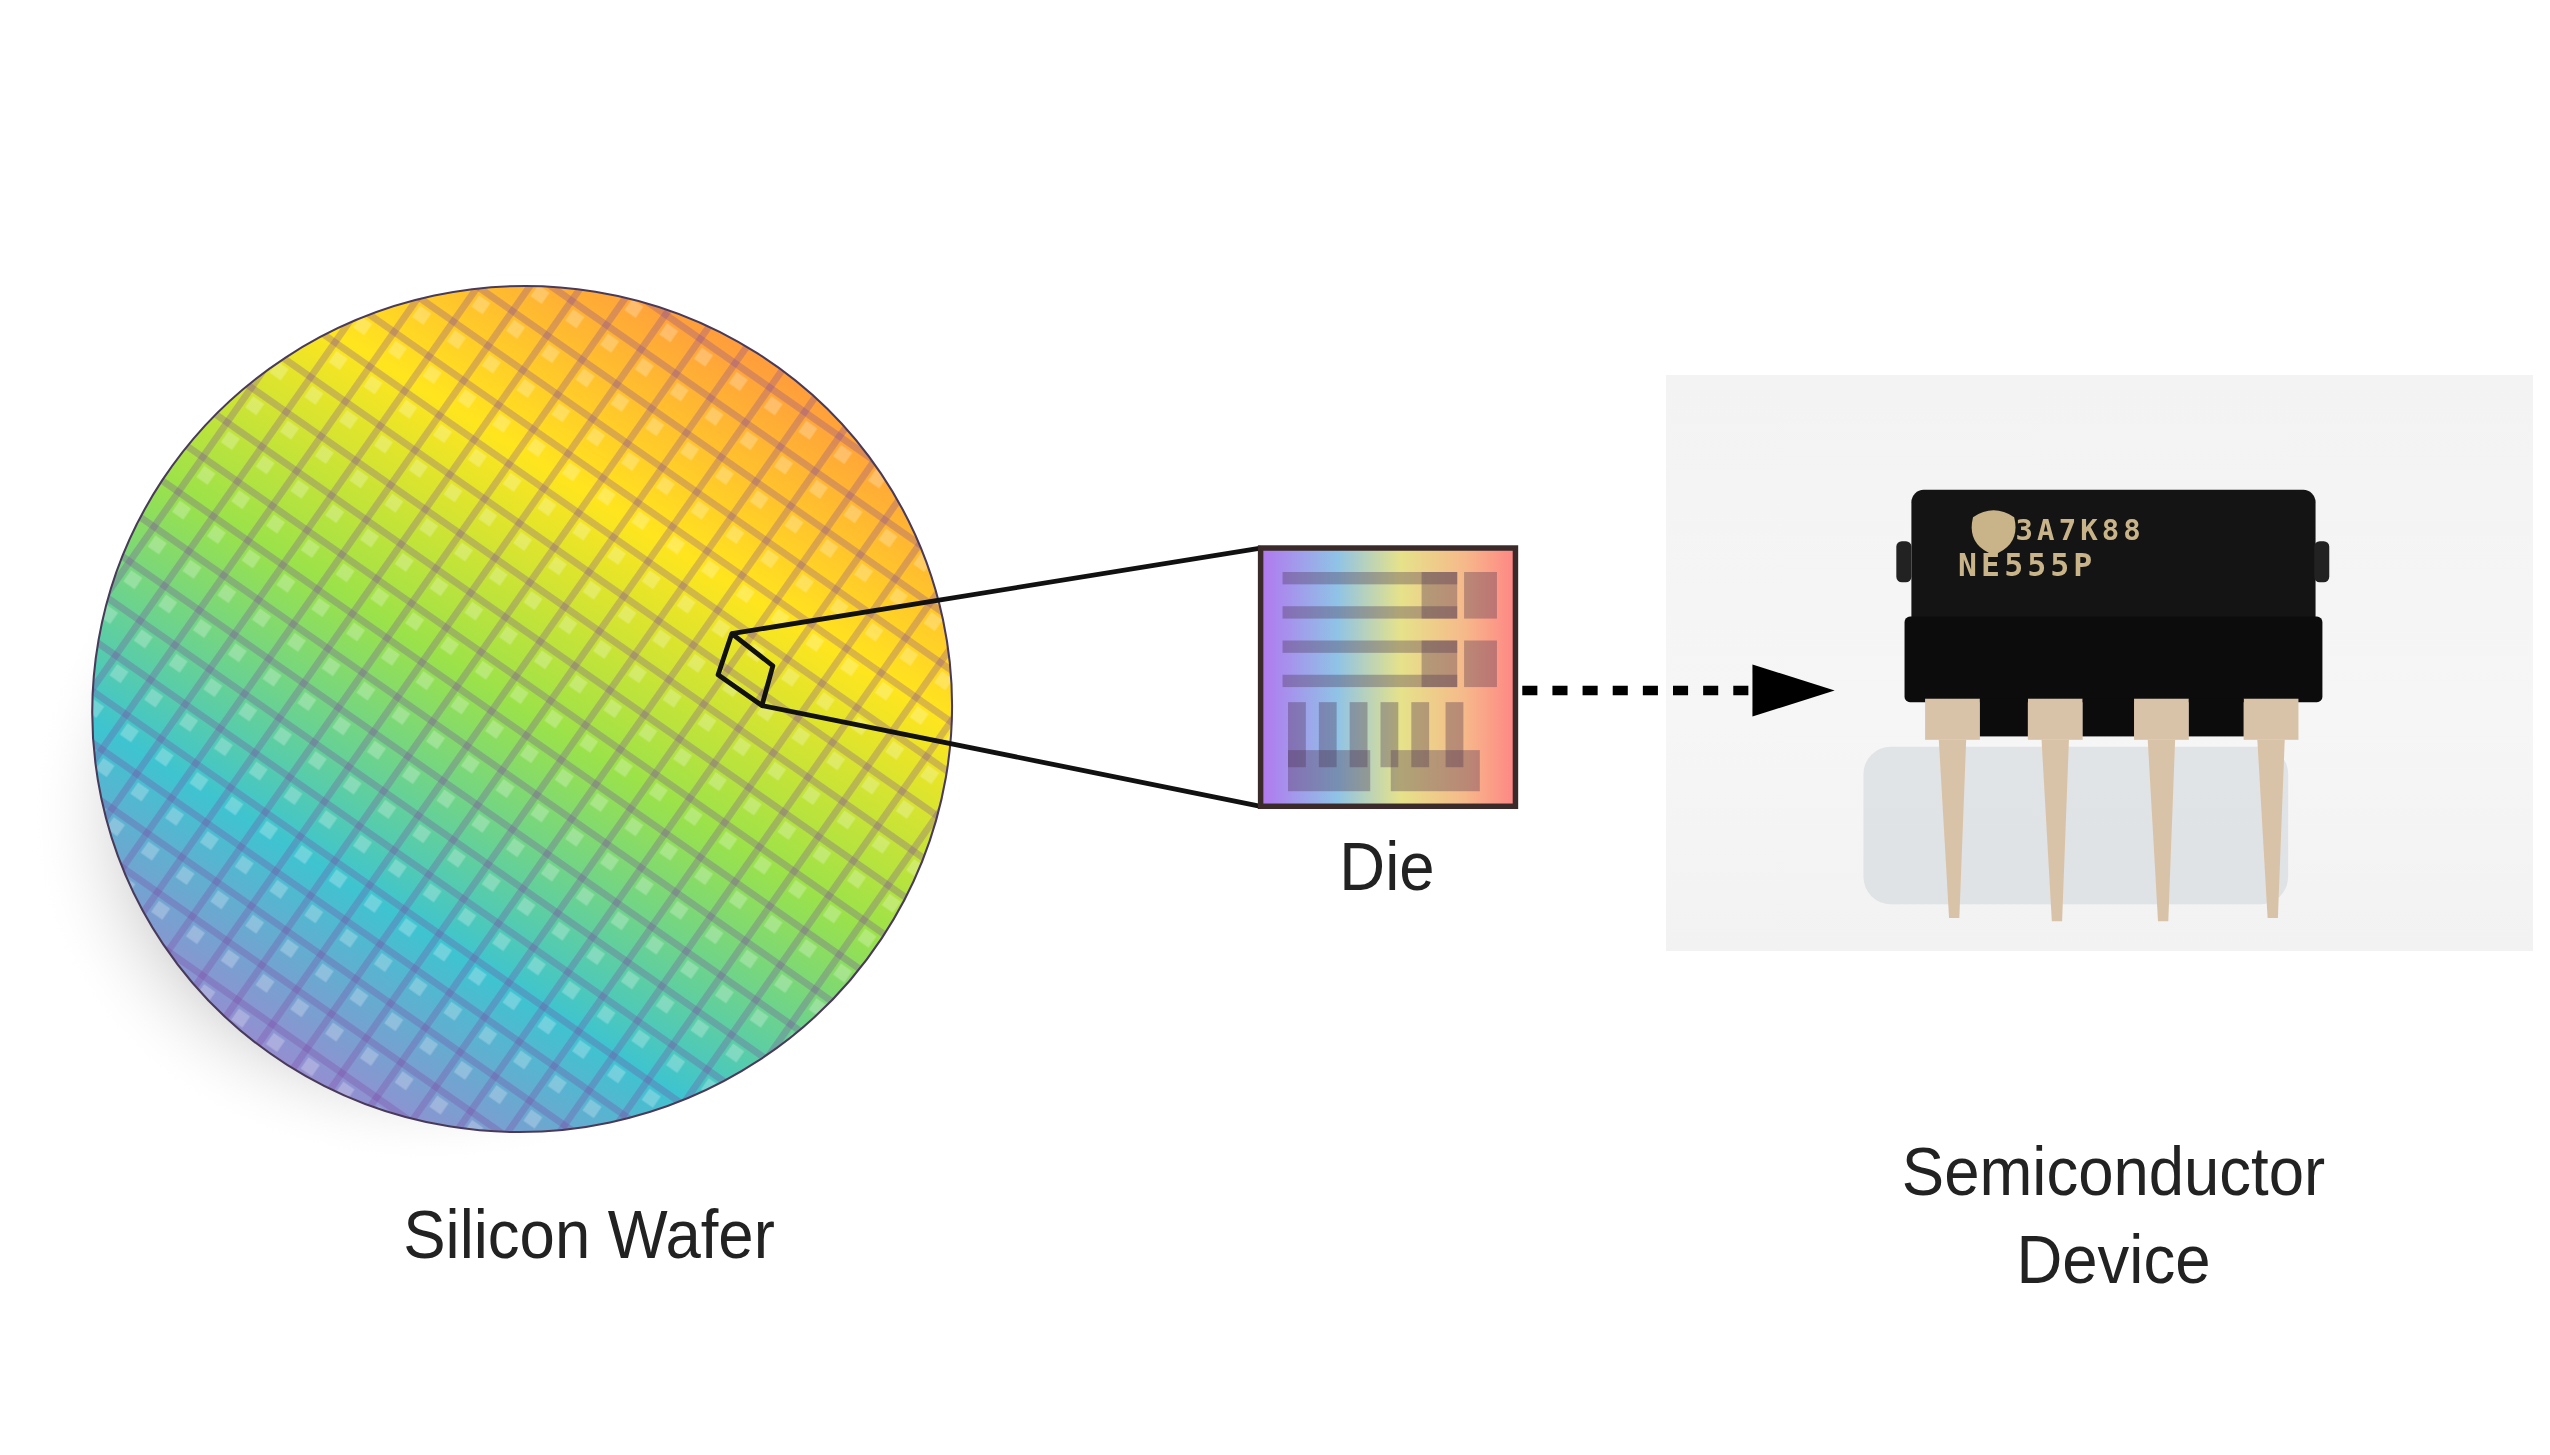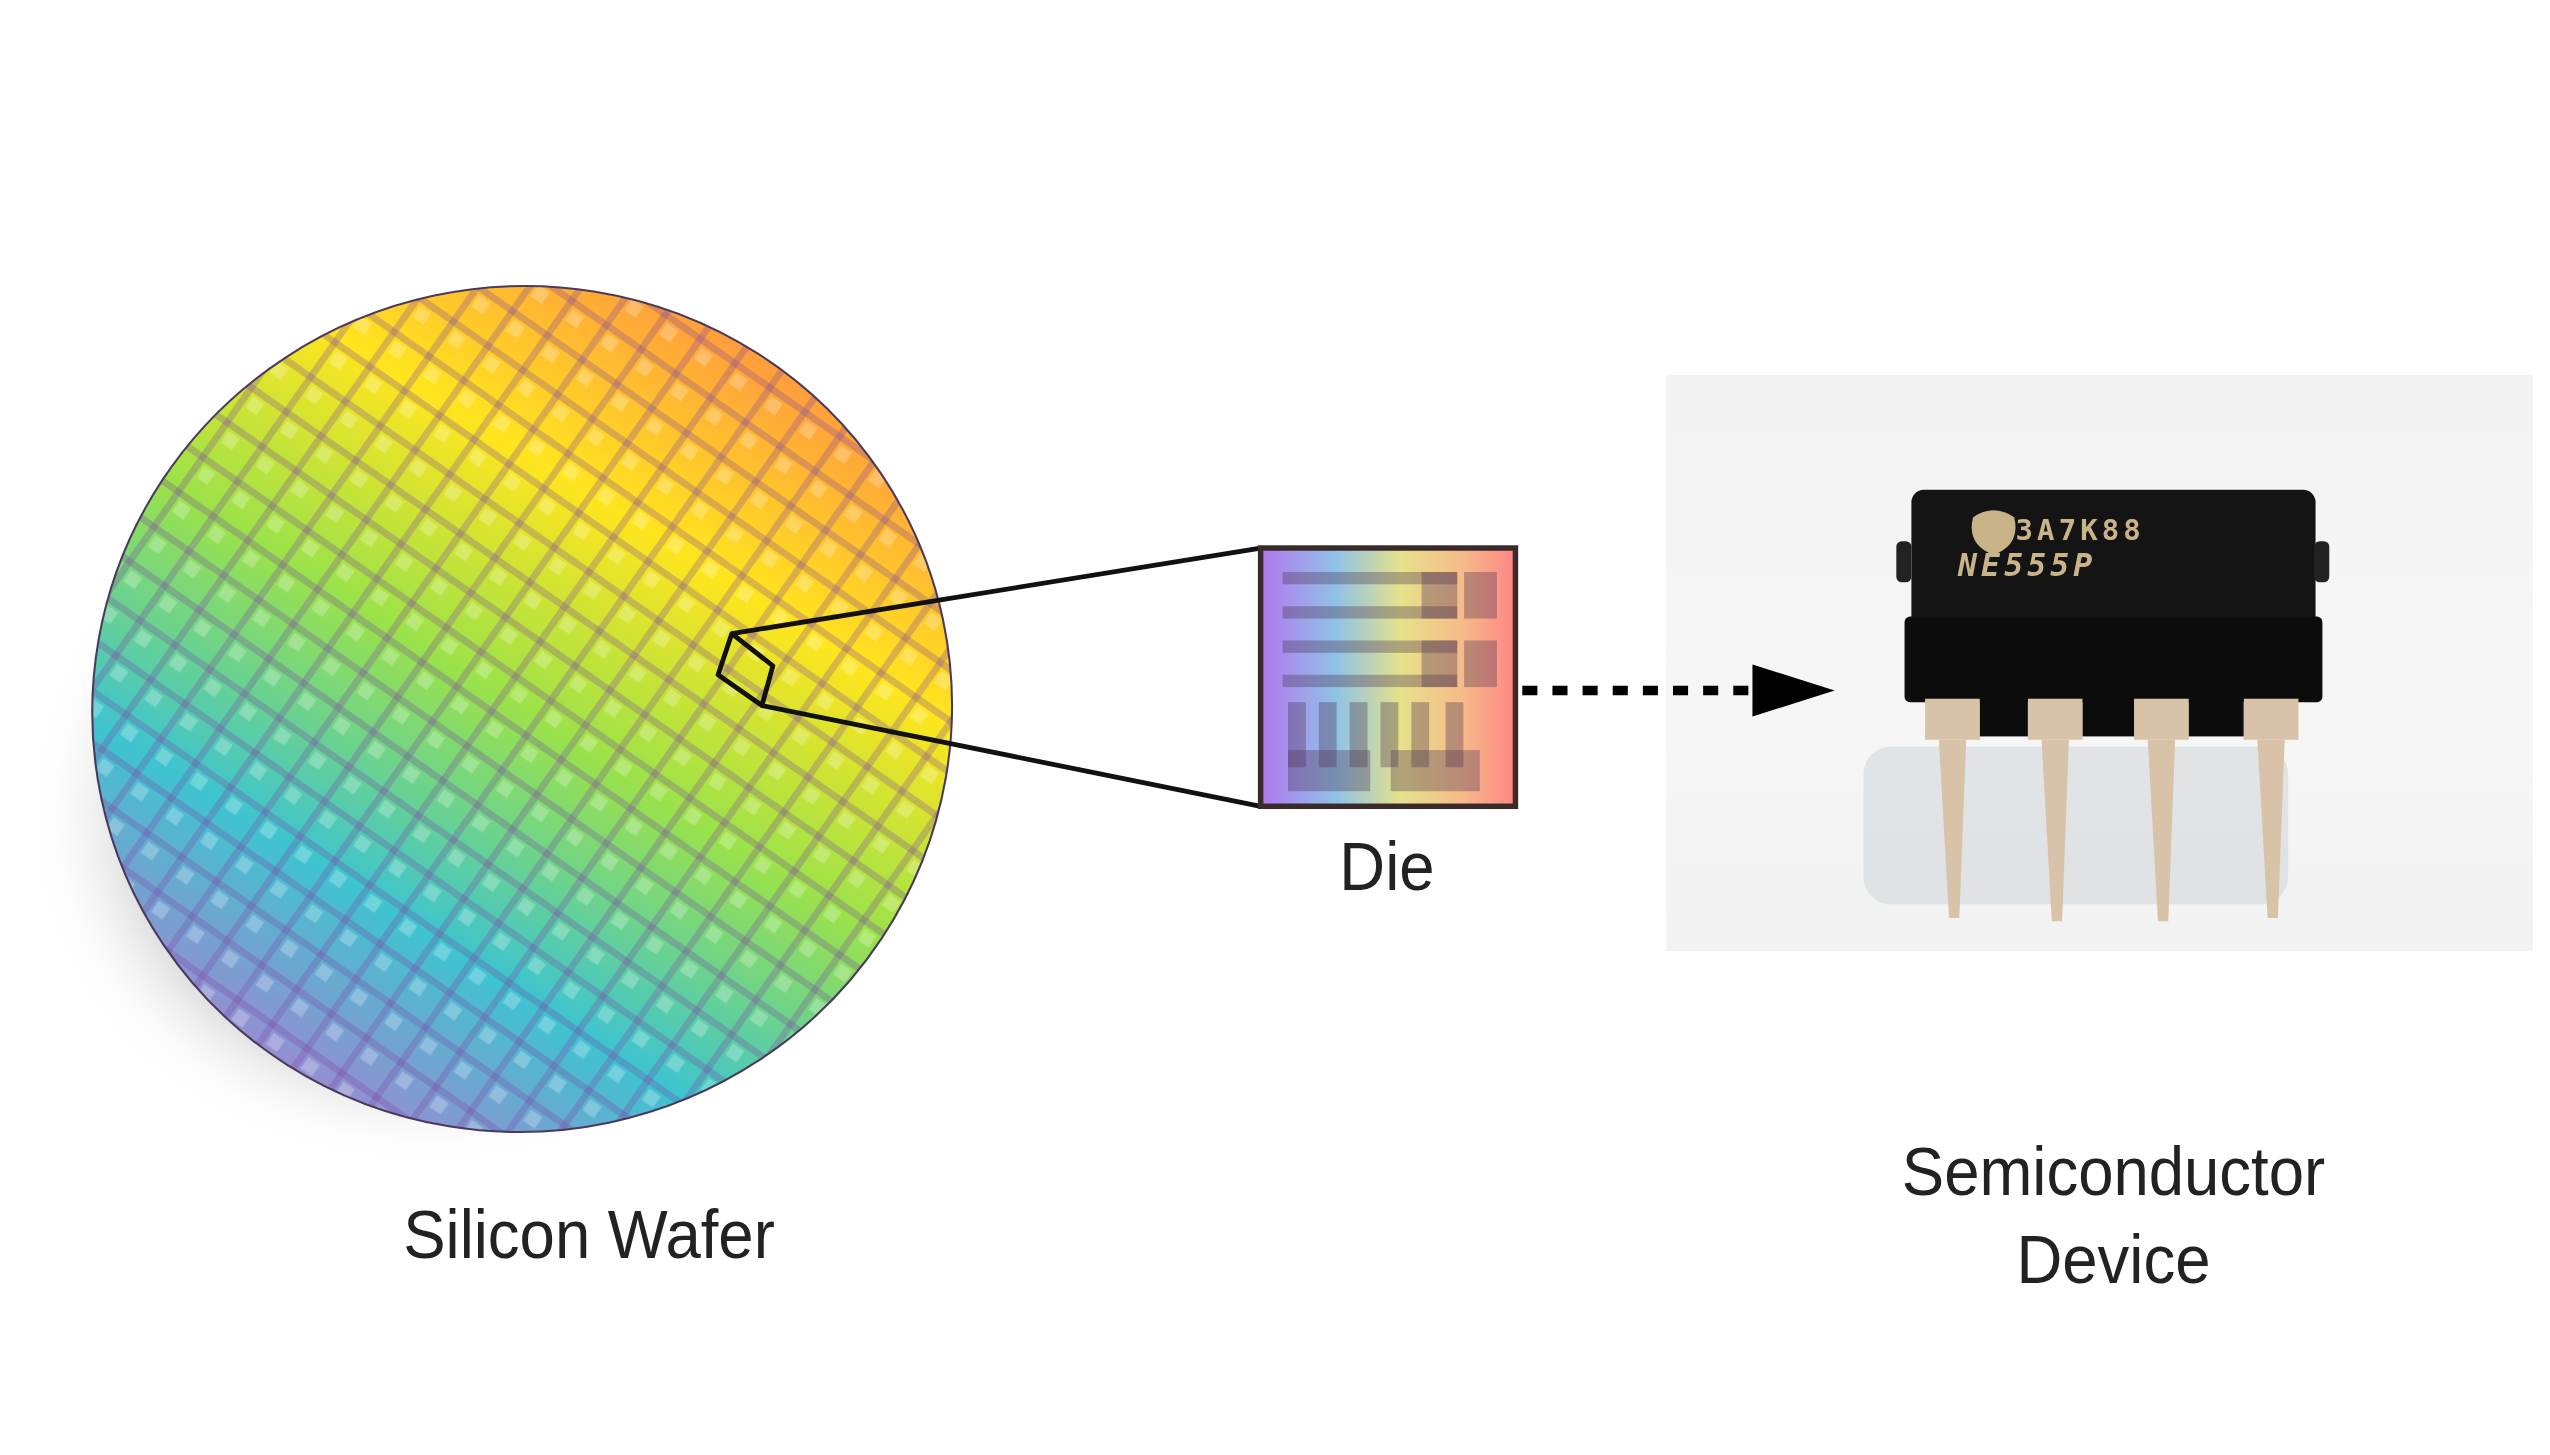--- a/index.html
+++ b/index.html
@@ -122,19 +122,19 @@
     </g>
     <g fill="#0c0c0c">
       <rect x="2890" y="1020" width="70" height="55"></rect>
       <rect x="3040" y="1020" width="75" height="55"></rect>
       <rect x="3195" y="1020" width="80" height="55"></rect>
     </g>
   </g>
 </svg>
 
 <div class="chip-text" style="left:1994px;top:513px;font-size:29px;text-align:center;">43A7K88</div>
-<div class="chip-text" style="left:1958px;top:547px;font-size:31.5px;font-style:italic;">NE555P</div>
+<div class="chip-text" style="left:1958px;top:547px;font-size:31.5px;">NE555P</div>
 
 <div class="label" style="left:356px;top:1200px;width:466px;">Silicon Wafer</div>
 <div class="label" style="left:1291px;top:832px;width:192px;">Die</div>
 <div class="label" style="left:1836px;top:1137px;width:555px;">Semiconductor</div>
 <div class="label" style="left:1836px;top:1225px;width:555px;">Device</div>
 
 
 </body></html>

